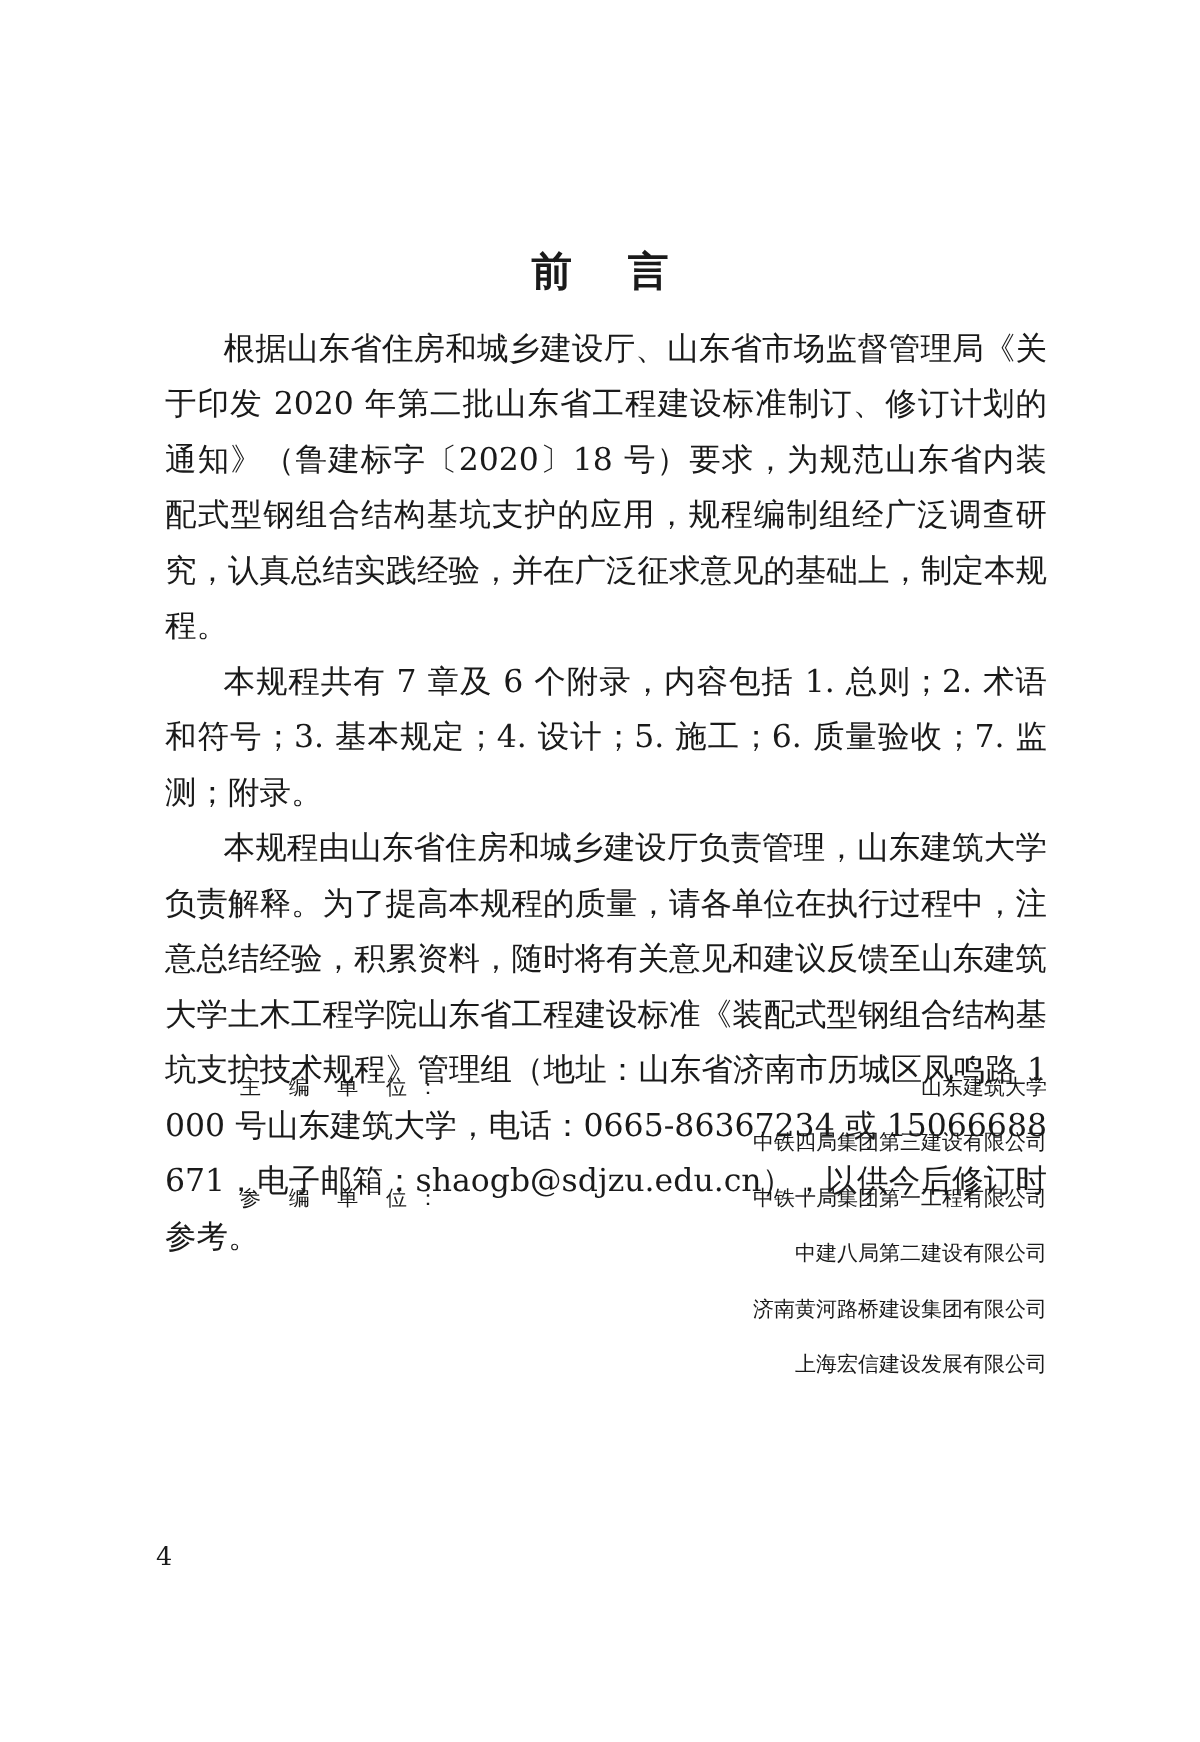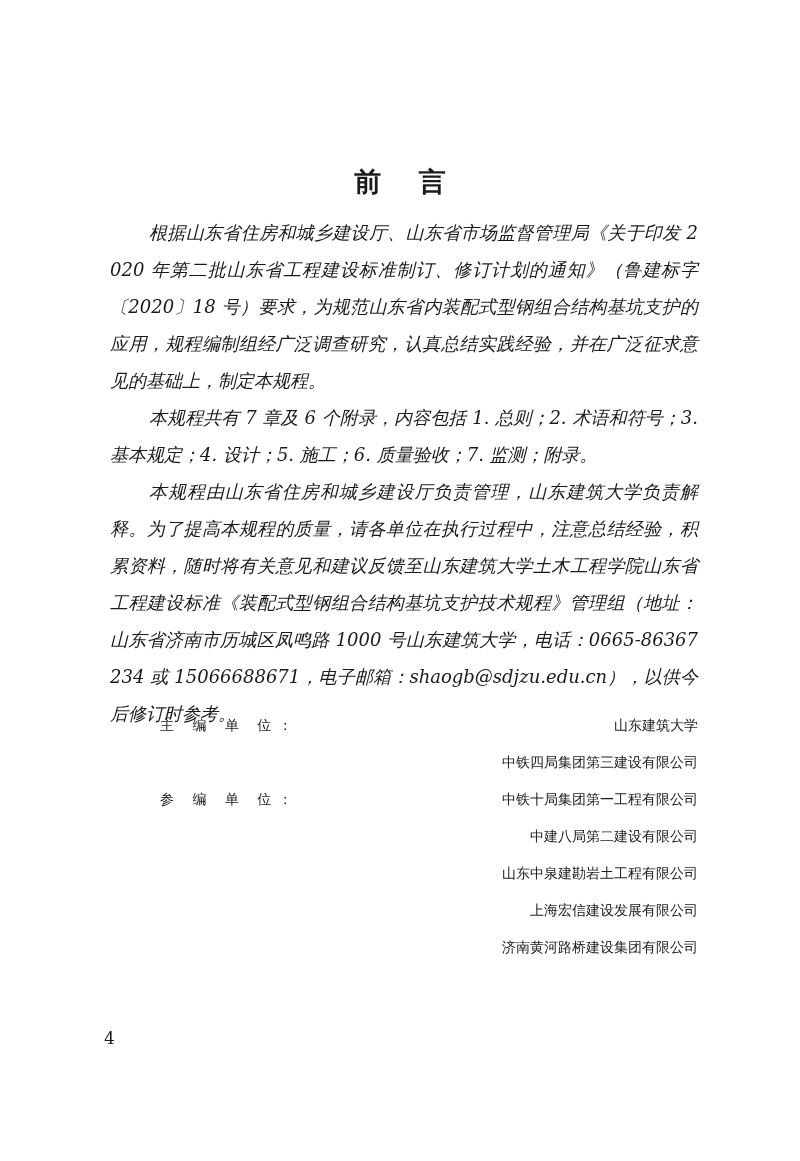--- a/index.html
+++ b/index.html
@@ -43,29 +43,28 @@
   
   .body-block {
     position: absolute;
     left: 110px;
     top: 214px;
     width: 588px;
   }
 
   p.para {
     margin: 0;
-    font-size: 18px;
+    font-size: 21px;
     line-height: 37px;
     text-align: justify;
     text-align-last: left;
     text-justify: inter-character;
     text-indent: 39px;
     word-break: break-all;
     letter-spacing: 0px;
-    font-style: italic;
   }
 
   
   .units {
     position: absolute;
     left: 110px;
     top: 707px;
     width: 588px;
   }
 
@@ -132,28 +131,24 @@
     <div class="unit-row">
       <div class="unit-label"><span>参 编 单 位</span><span class="colon">：</span></div>
       <div class="unit-name">中铁十局集团第一工程有限公司</div>
     </div>
     <div class="unit-row">
       <div class="unit-label"></div>
       <div class="unit-name">中建八局第二建设有限公司</div>
     </div>
     <div class="unit-row">
       <div class="unit-label"></div>
-      <div class="unit-name">山东中泉建勘岩土工程有限公司</div>
+      <div class="unit-name">济南黄河路桥建设集团有限公司</div>
     </div>
     <div class="unit-row">
       <div class="unit-label"></div>
       <div class="unit-name">上海宏信建设发展有限公司</div>
-    </div>
-    <div class="unit-row">
-      <div class="unit-label"></div>
-      <div class="unit-name">济南黄河路桥建设集团有限公司</div>
     </div>
 
   </div>
 
   <div class="page-number">4</div>
 
 </div>
 
 </body></html>

